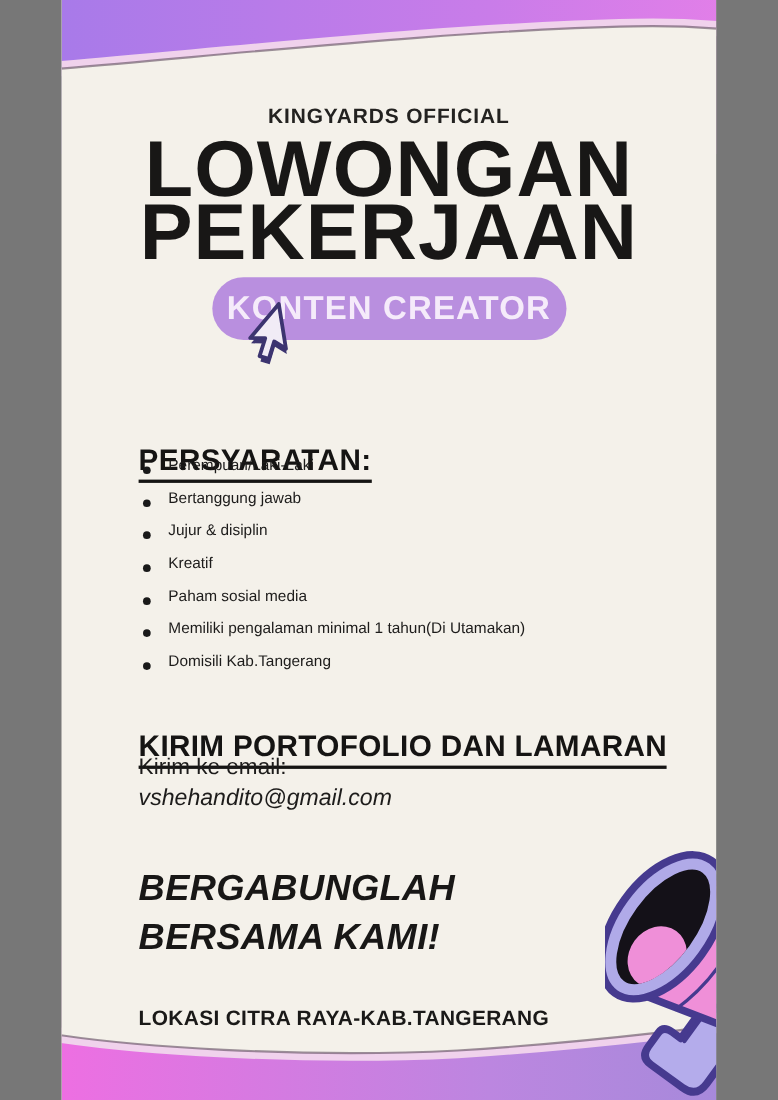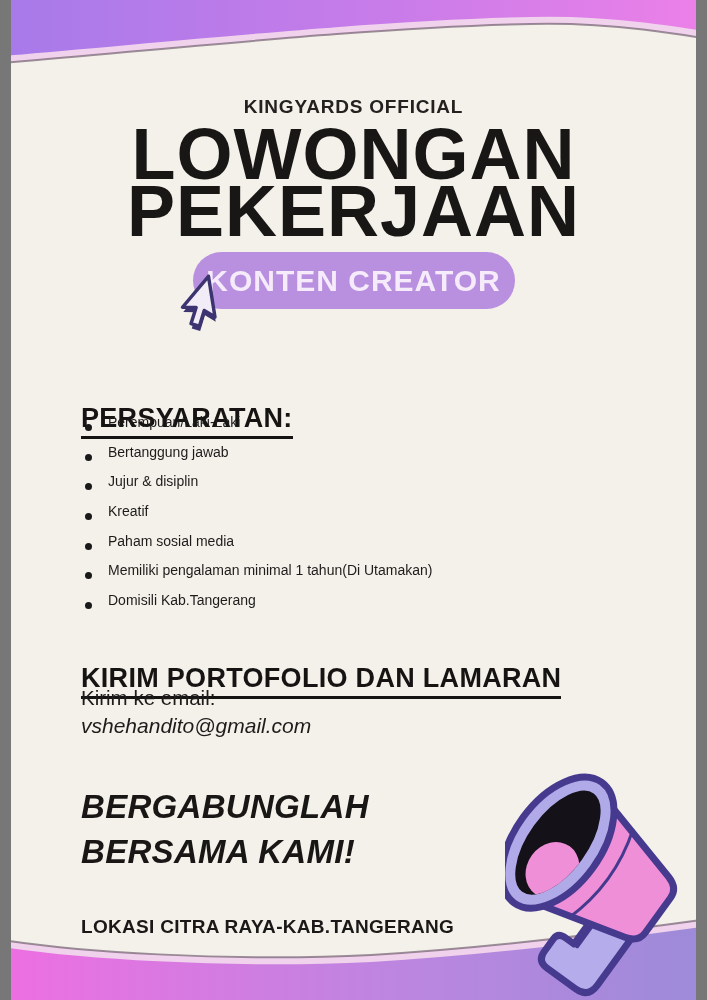--- a/index.html
+++ b/index.html
@@ -1,18 +1,18 @@
 <!DOCTYPE html>
 <html><head>
 <meta charset="utf-8">
 <style>
   html,body{margin:0;padding:0;background:#777;}
   .poster{
     position:relative;
-    width:685px;height:1000px;
+    width:595px;height:1000px;
     overflow:hidden;
     font-family:"Liberation Sans", sans-serif;
     color:#1d1c1b;
     background:#f4f1ea;
     margin:0 auto;
   }
   .bg{position:absolute;inset:0;width:707px;height:1000px;display:block;}
 
   
   .brand{

